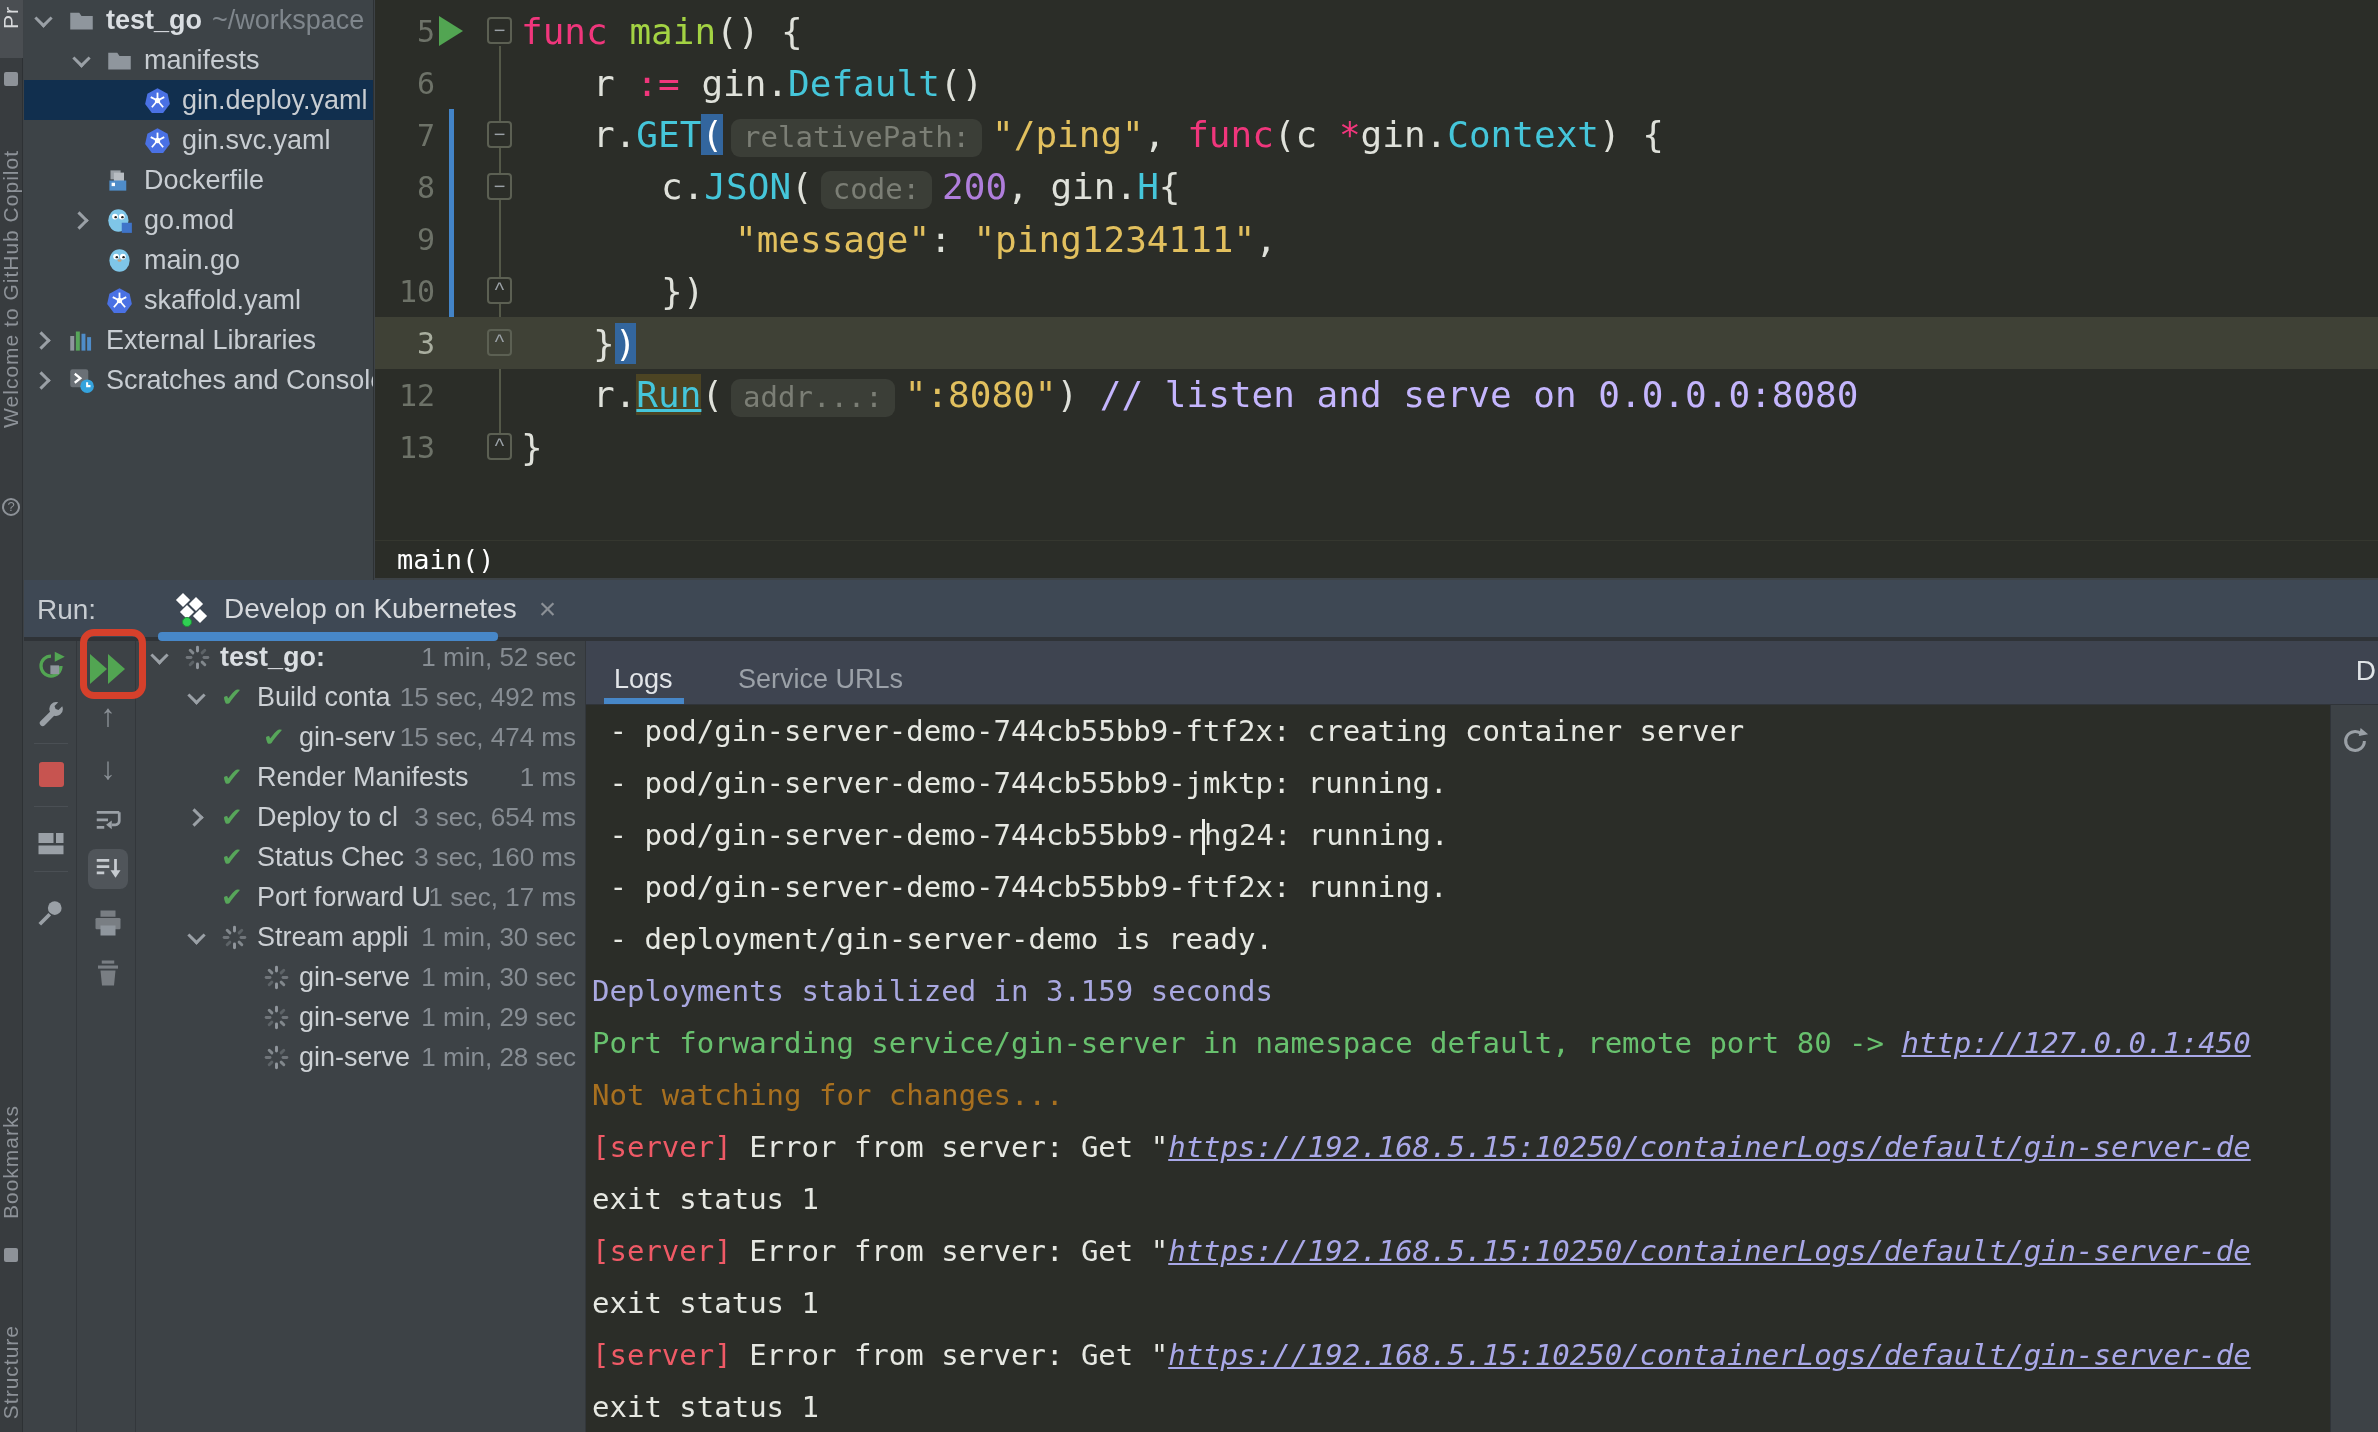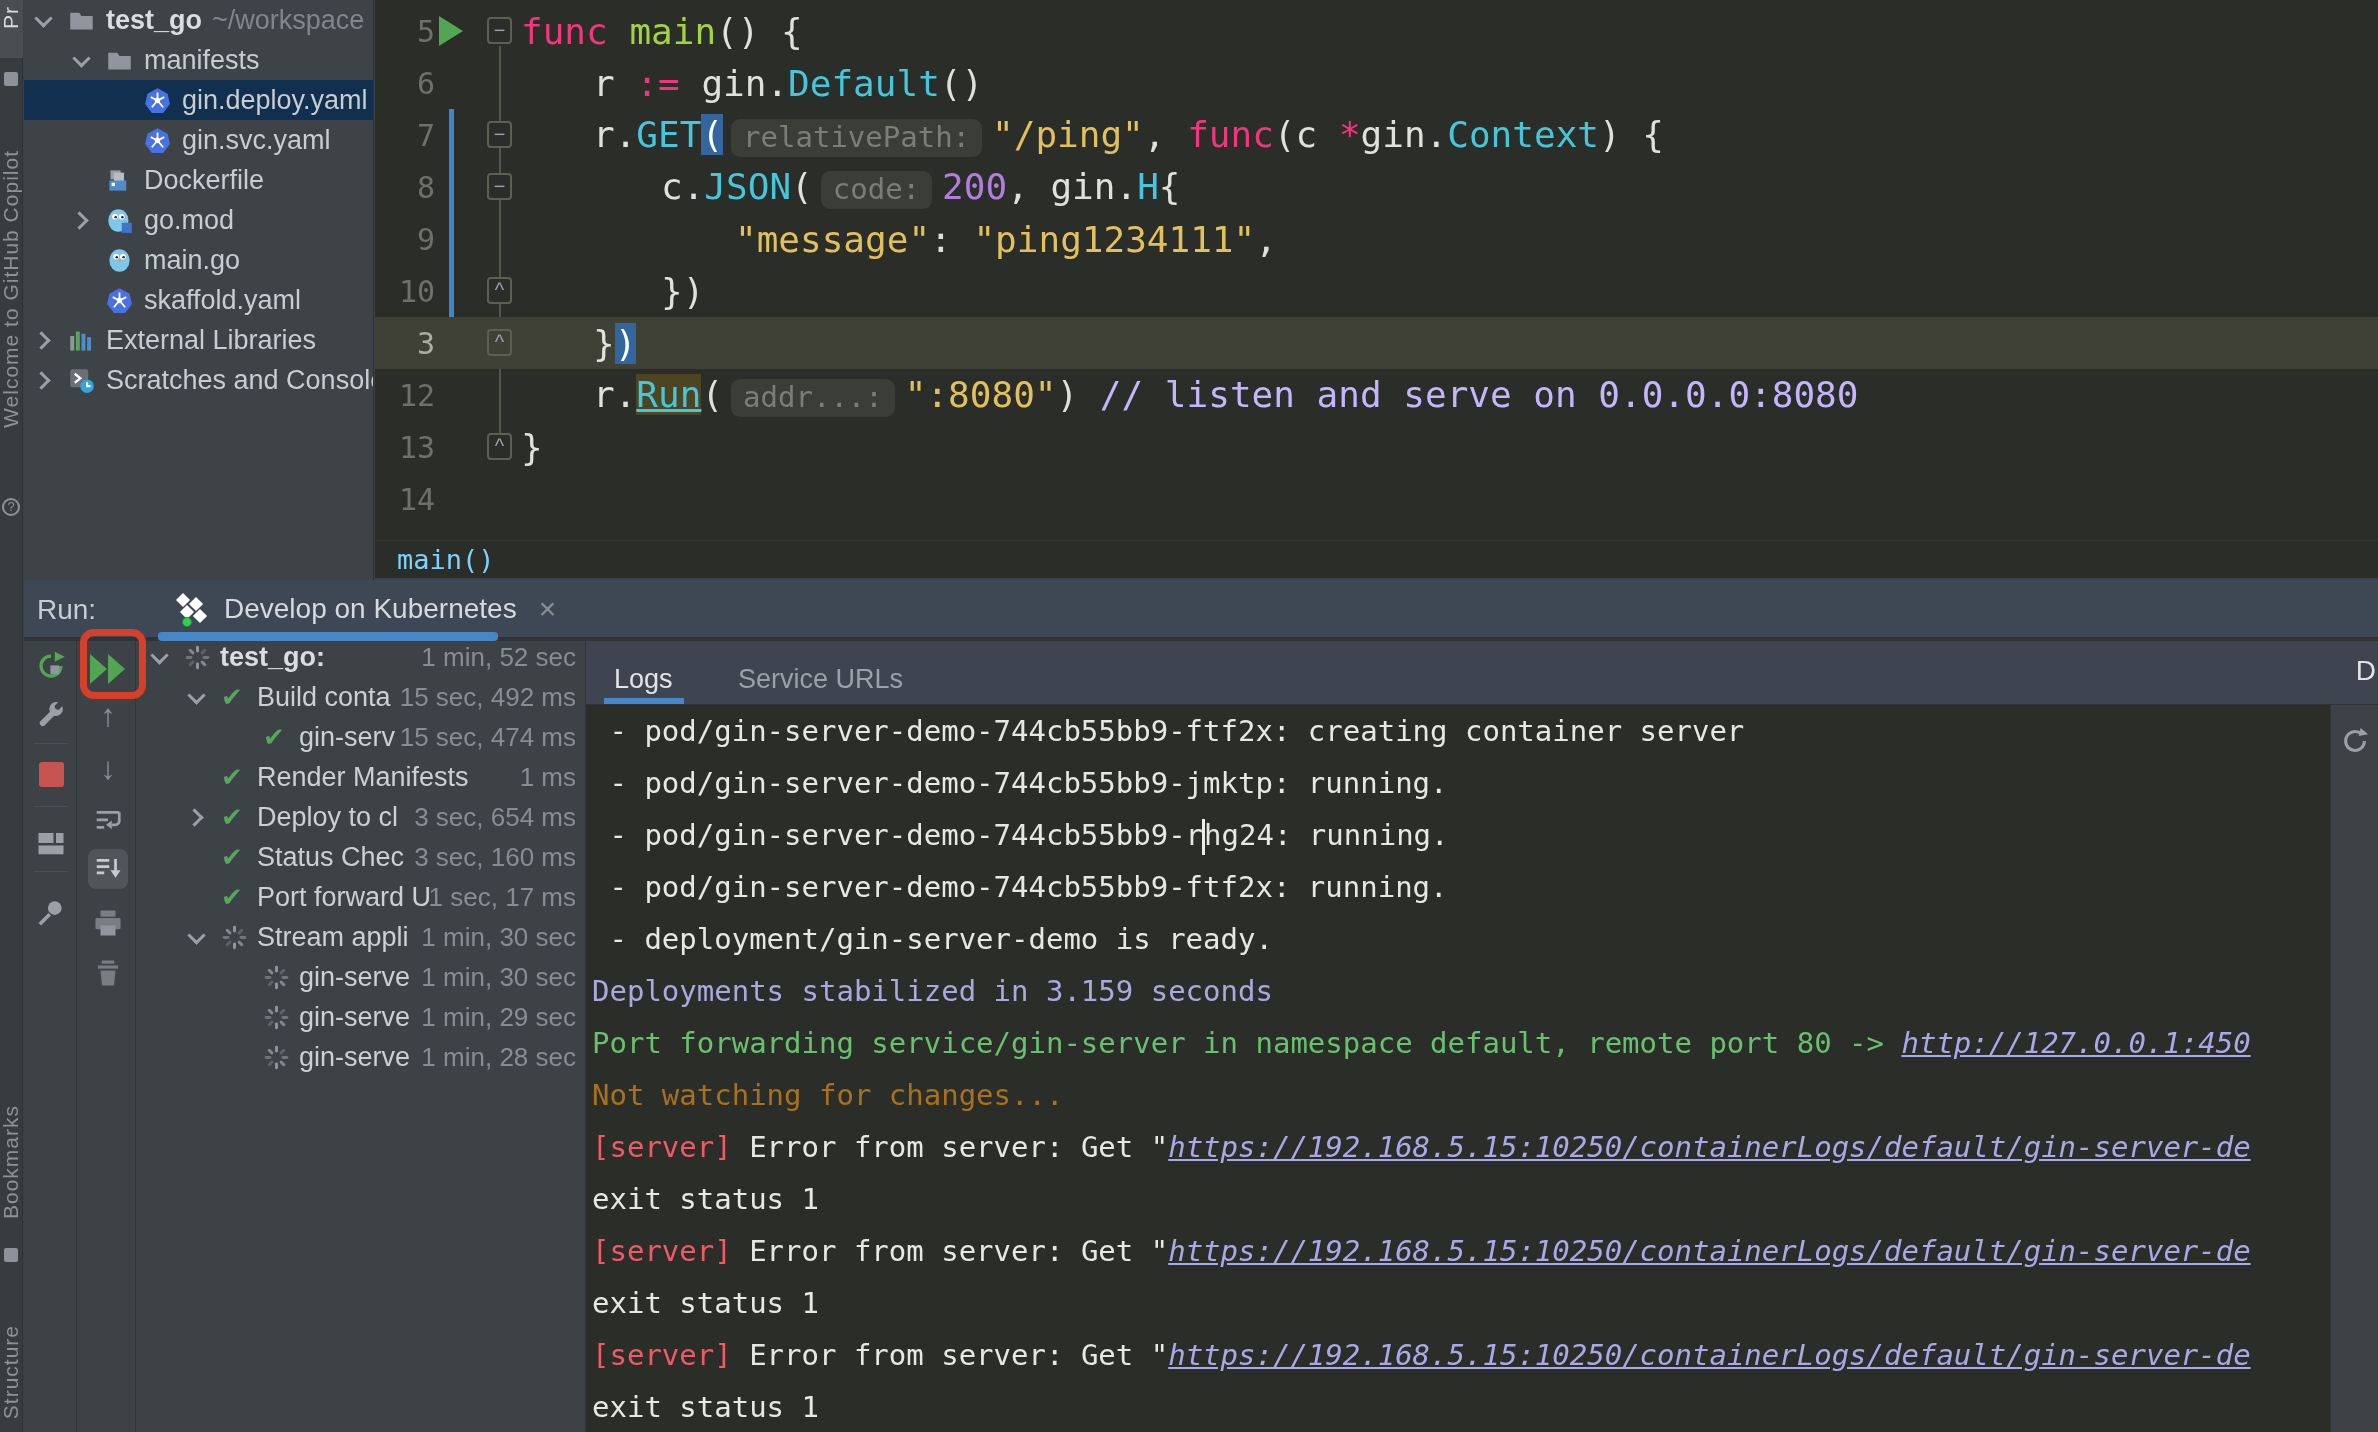--- a/index.html
+++ b/index.html
@@ -52,21 +52,21 @@
   .kw { color:#f0367c; } .mainfn { color:#a3d343; } .fn { color:#45c6da; } .typ { color:#45c6da; }
   .str { color:#e2c05e; } .cmt { color:#c4b5fd; } .numlit { color:#b07edc; }
   .pmatch { background:#33669e; color:#ffffff; }
   .runhl { background:#4c4423; color:#45c6da; text-decoration:underline; }
   .chiphint { display:inline-block; background:#3b3e37; color:#7b7e75; border-radius:9px;
               padding:1px 12px 3px; margin:0 10px 0 8px; font-size:29px; line-height:34px; }
   .vcsbar { position:absolute; left:74px; top:109px; width:5px; height:260px; background:#4384c8; }
   .foldline { position:absolute; left:124px; top:46px; width:2px; height:388px; background:#545848; }
   .crumb { position:absolute; left:375px; top:540px; right:0; height:38px; background:#2b2d28;
            border-top:1px solid #35372f; display:flex; align-items:center; padding-left:22px;
-           color:#7dd3fc; font-family:"DejaVu Sans Mono",monospace; font-size:27px; }
+           color:#ffffff; font-family:"DejaVu Sans Mono",monospace; font-size:27px; }
 
   
   .runheader { position:absolute; left:24px; top:580px; right:0; height:61px; background:#3e4854; border-bottom:4px solid #2f3337; }
   .runlabel { position:absolute; left:13px; top:14px; font-size:28px; color:#c7ccd1; }
   .runtab { position:absolute; left:150px; top:0; height:57px; display:flex; align-items:center; }
   .skaffold { position:relative; width:36px; height:36px; margin-right:14px; }
   .dia { position:absolute; width:10px; height:10px; background:#fff; transform:rotate(45deg); }
   .greendot { position:absolute; left:8px; top:26px; width:10px; height:10px; border-radius:50%; background:#2fd153; border:1px solid #1f8f38; }
   .runtab-title { font-size:28px; color:#d6d9dd; }
   .runtab-close { margin-left:22px; color:#8b9096; font-size:30px; }
@@ -320,25 +320,20 @@
         <span class="gut2"></span>
         <span class="code i1"><span>r.</span><span class="runhl">Run</span><span>(</span><span class="chiphint">addr...:</span><span class="str">":8080"</span><span>) </span><span class="cmt">// listen and serve on 0.0.0.0:8080</span></span>
       </div>
       <div class="eline">
         <span class="lnum">13</span>
         <span class="gut2">
             <span class="fold">^</span>
           </span>
         <span class="code"><span>}</span></span>
       </div>
-      <div class="eline">
-        <span class="lnum">14</span>
-        <span class="gut2"></span>
-        <span class="code"></span>
-      </div>
     </div>
   </div>
   <div class="crumb">
     <span>main()</span>
   </div>
 
   <div class="runheader">
     <span class="runlabel">Run:</span>
     <div class="runtab">
       <span class="skaffold">

